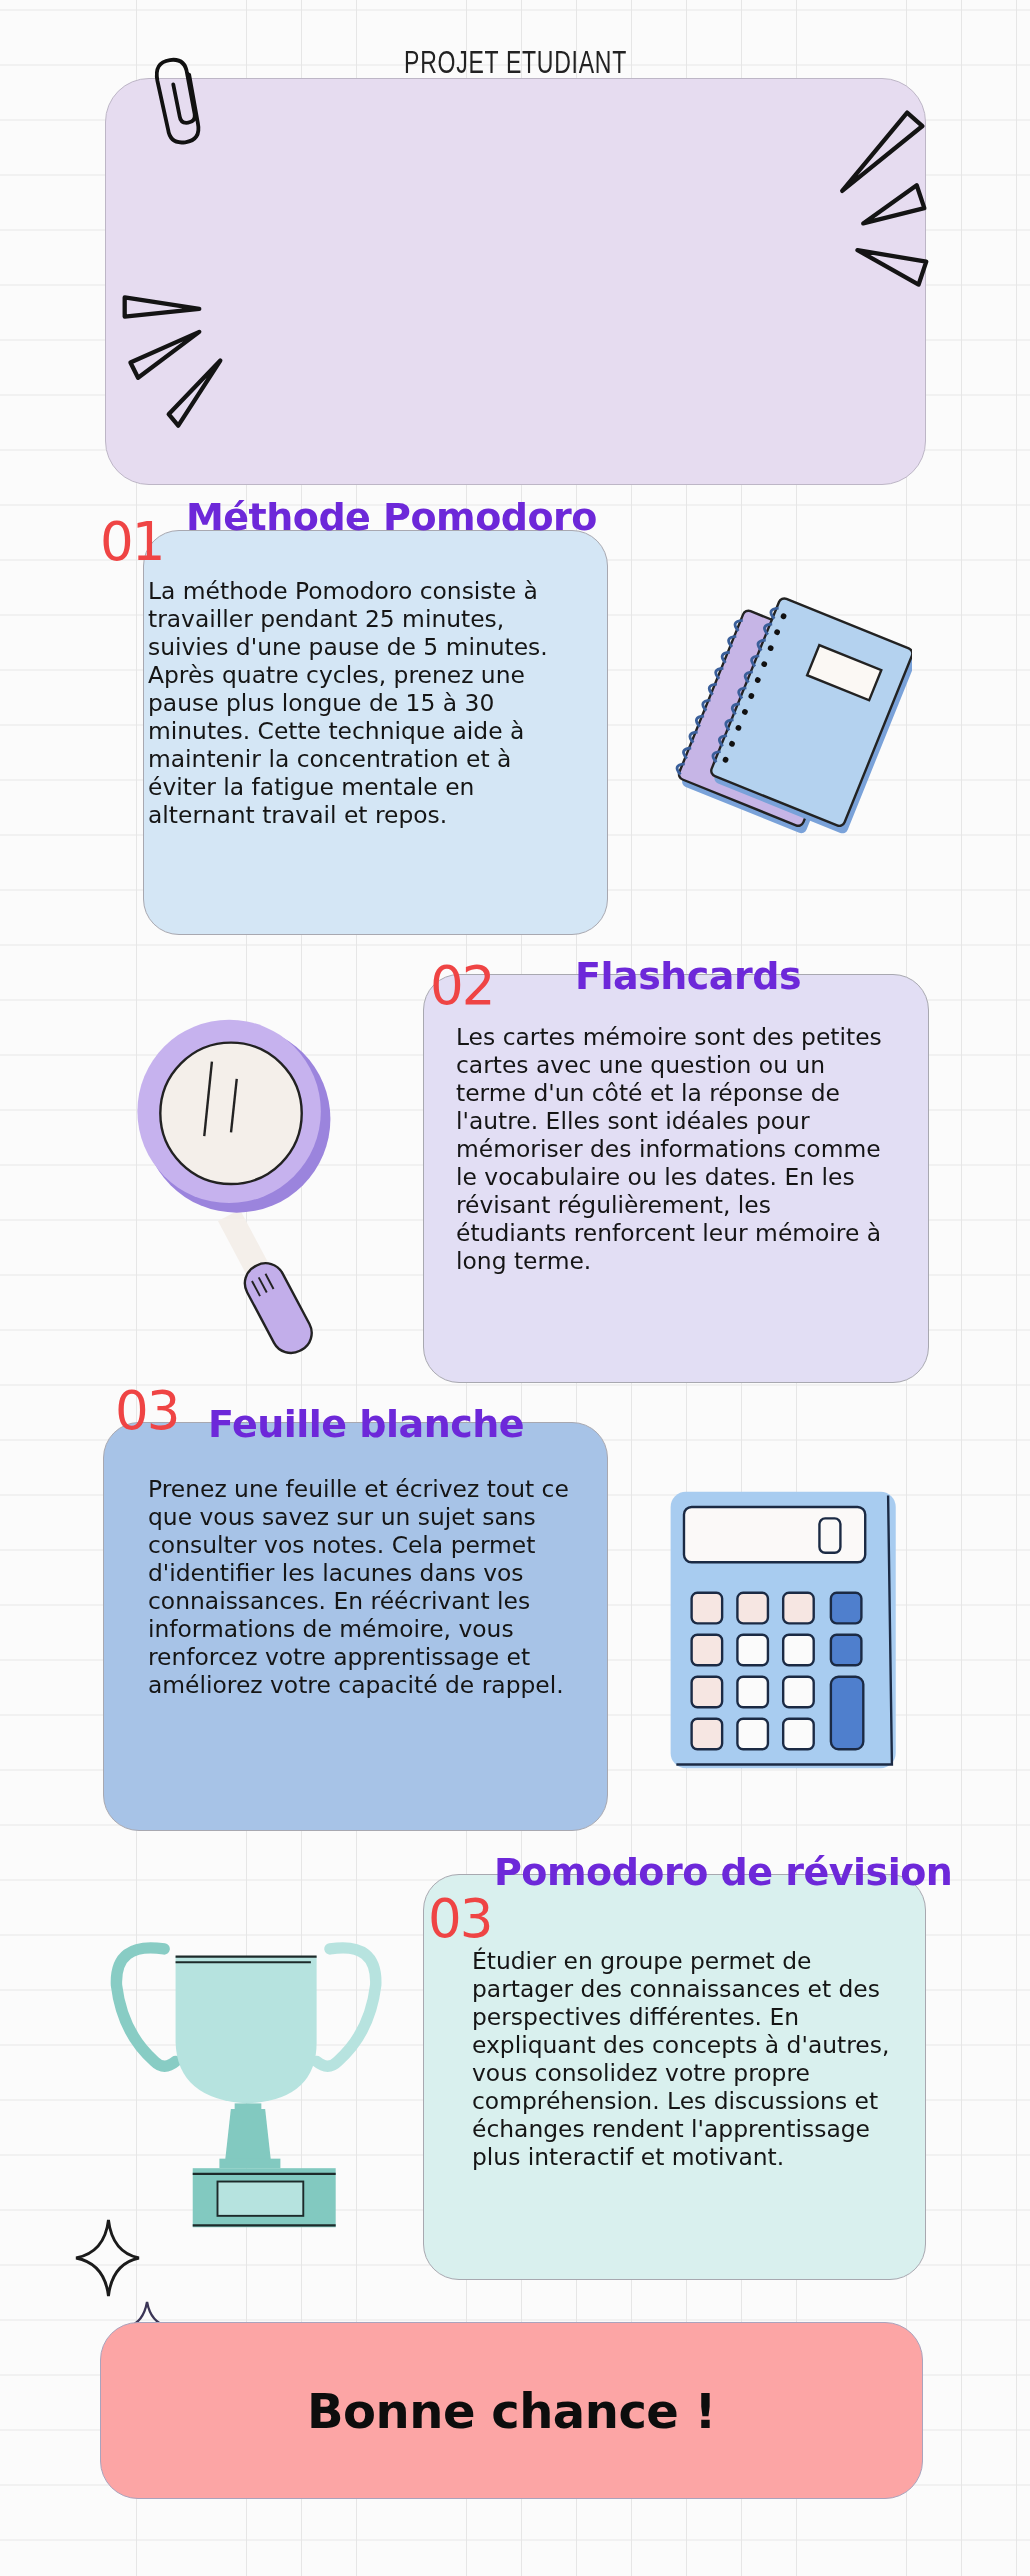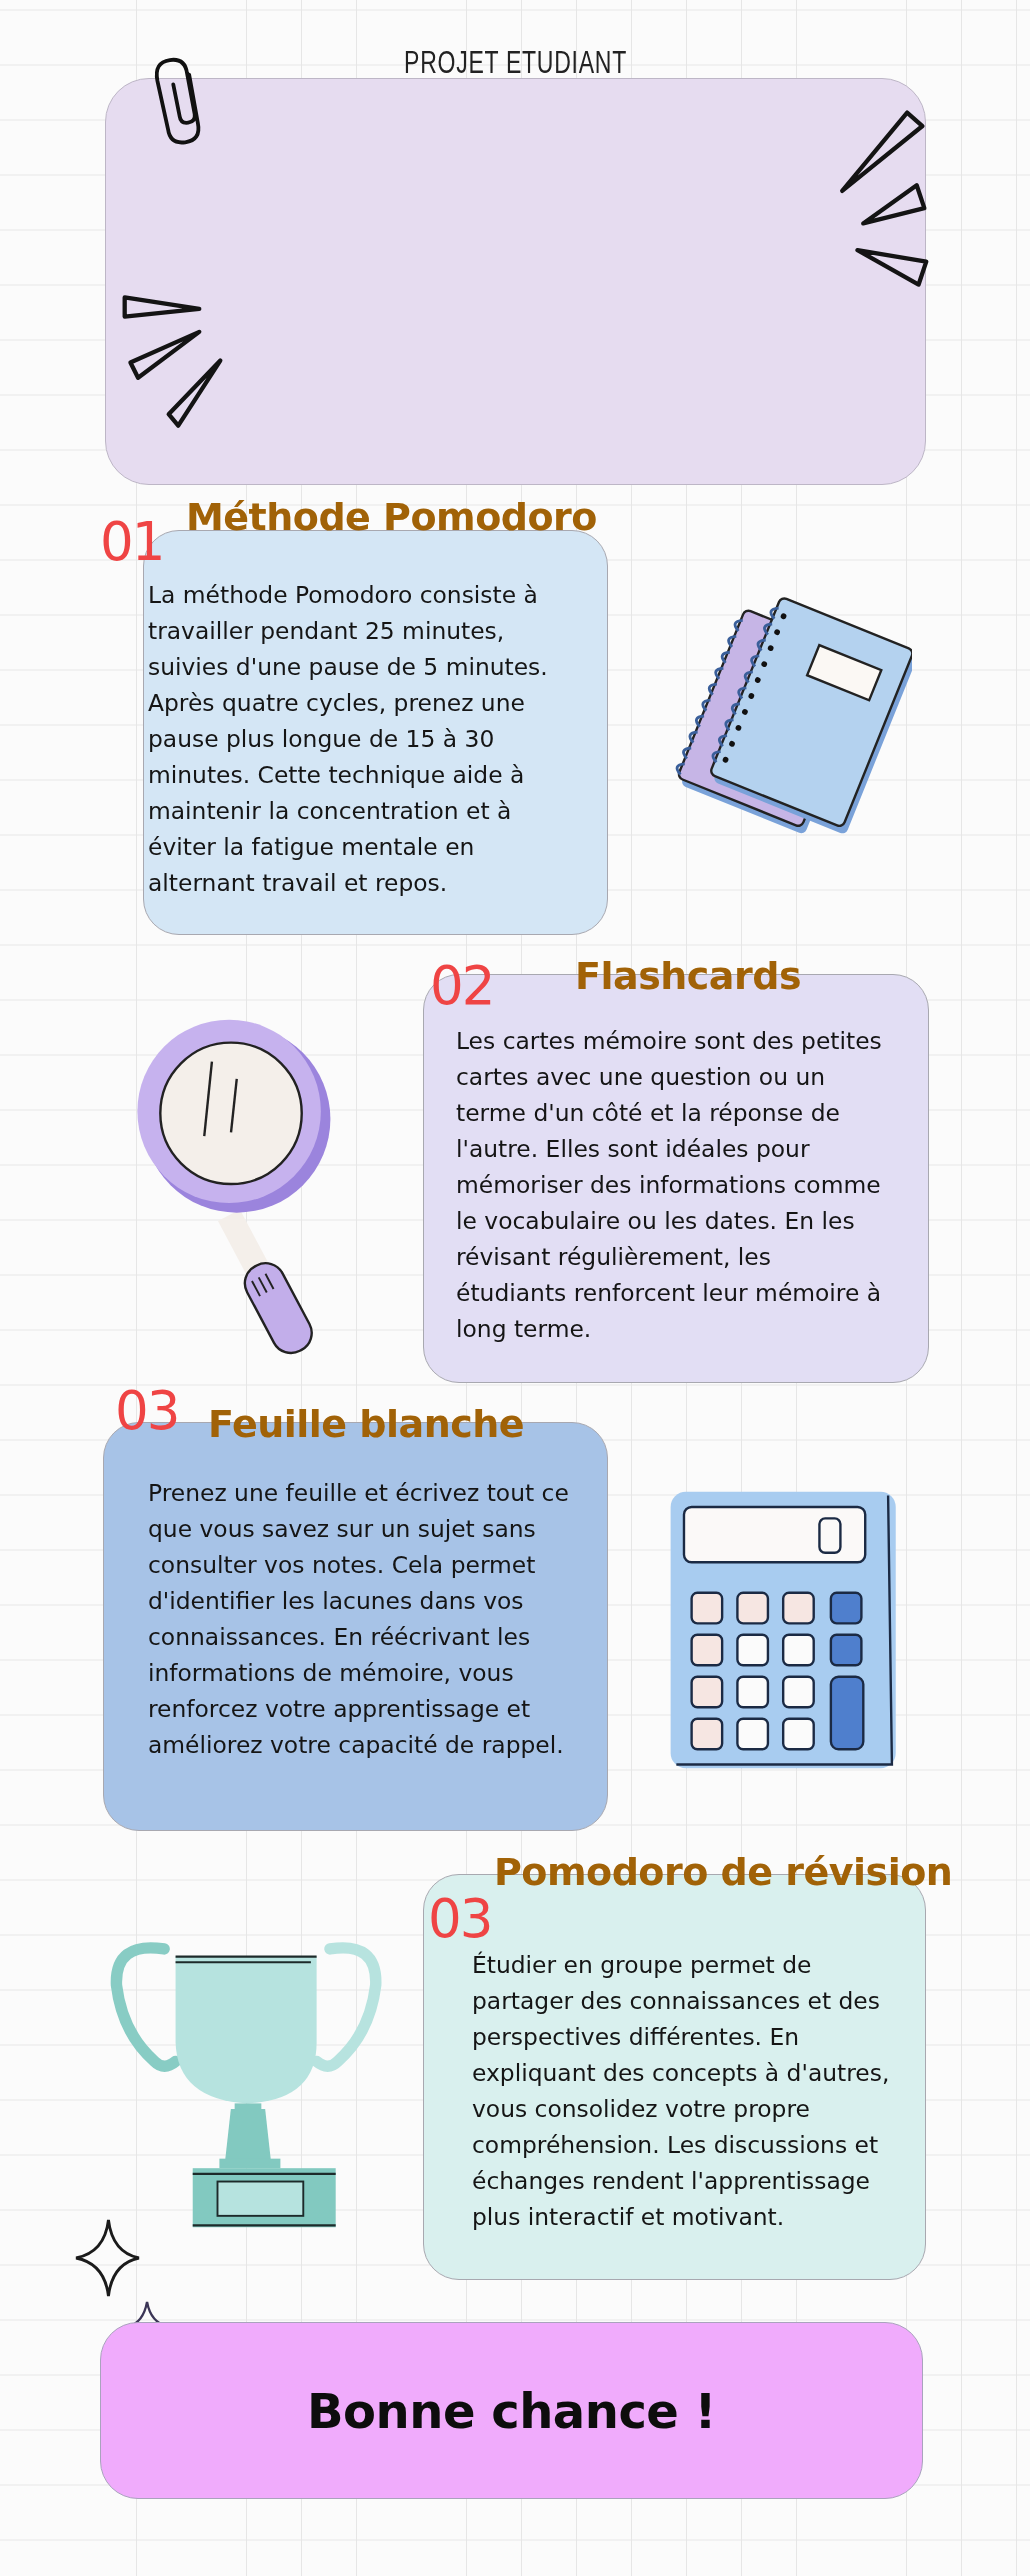--- a/index.html
+++ b/index.html
@@ -32,40 +32,40 @@
   }
   .hero-title {
     left: 105px; top: 164px; width: 821px; text-align: center;
     font-family: "DejaVu Sans", sans-serif; font-weight: 700;
     font-size: 80px; line-height: 99px; color: #0c0c0c; letter-spacing: -1px;
   }
 
   .card { border: 1.4px solid #a8a8b0; border-radius: 36px; }
   .card-text {
     font-family: "DejaVu Sans", sans-serif;
-    font-size: 23.4px; line-height: 36px; color: #151515;
+    font-size: 23.4px; line-height: 28px; color: #151515;
     white-space: pre-line;
   }
   .num {
     font-family: "DejaVu Sans", sans-serif; font-weight: 400;
     font-size: 53px; color: #ef4444; letter-spacing: -1.9px; line-height: 1; margin-left: 41px;
   }
   .heading {
     font-family: "DejaVu Sans", sans-serif; font-weight: 700;
-    font-size: 38px; color: #a16207; line-height: 1; letter-spacing: -0.5px;
+    font-size: 38px; color: #6d28d9; line-height: 1; letter-spacing: -0.5px;
   }
 
   .c1 { left: 143px; top: 530px; width: 465px; height: 405px; background: #d4e6f5; }
   .c2 { left: 423px; top: 974px; width: 506px; height: 409px; background: #e2def4; }
   .c3 { left: 103px; top: 1422px; width: 505px; height: 409px; background: #a7c3e7; }
   .c4 { left: 423px; top: 1874px; width: 503px; height: 406px; background: #d9f0ee; }
 
   .footer {
     left: 100px; top: 2322px; width: 823px; height: 177px;
-    background: #f0abfc; border: 1.4px solid #a9a3bd; border-radius: 38px;
+    background: #fca5a5; border: 1.4px solid #a9a3bd; border-radius: 38px;
     display: flex; align-items: center; justify-content: center; text-align: center;
   }
   .footer-text {
     font-family: "DejaVu Sans", sans-serif; font-weight: 700;
     font-size: 48px; color: #0d0d0d; letter-spacing: -0.5px;
   }
   svg { display: block; }
 </style>
 </head>
 <body>

